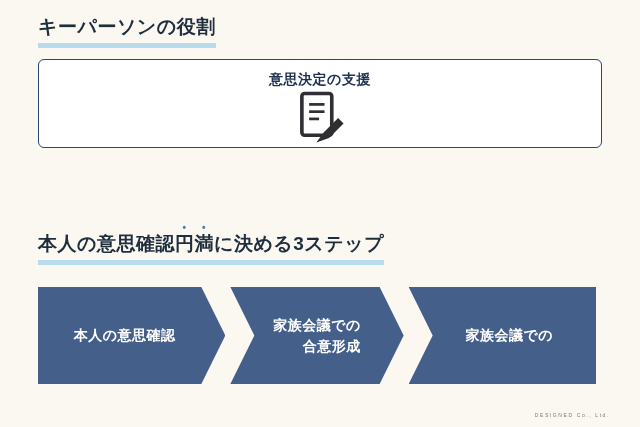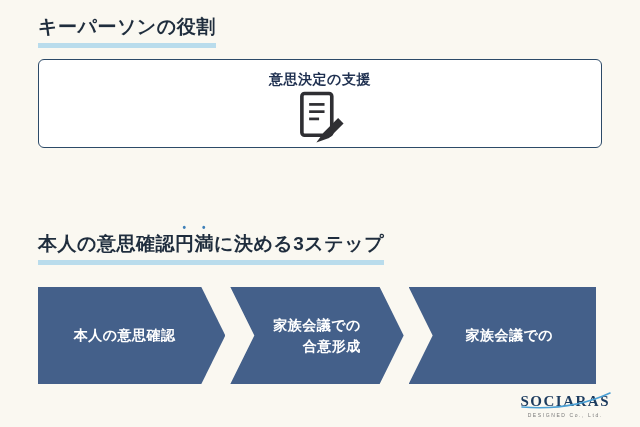--- a/index.html
+++ b/index.html
@@ -140,22 +140,16 @@
     <div class="step mid">
       <span>家族会議での
 合意形成</span>
     </div>
     <div class="step last">
       <span>家族会議での</span>
     </div>
   </div>
 
   <div id="logo">
-    <span class="logo-text-wrap">
-      <svg class="logo-swoosh" viewBox="0 0 100 24">
-        <path d="M6 18 Q 55 22 94 4" fill="none" stroke="#4A9FD4" stroke-width="1.6" stroke-linecap="round"></path>
-      </svg>
-      <span class="logo-text">SOCIARAS</span>
-    </span>
     <div class="logo-subtext">DESIGNED Co., Ltd.</div>
   </div>
 
 </div>
 
 </body></html>

